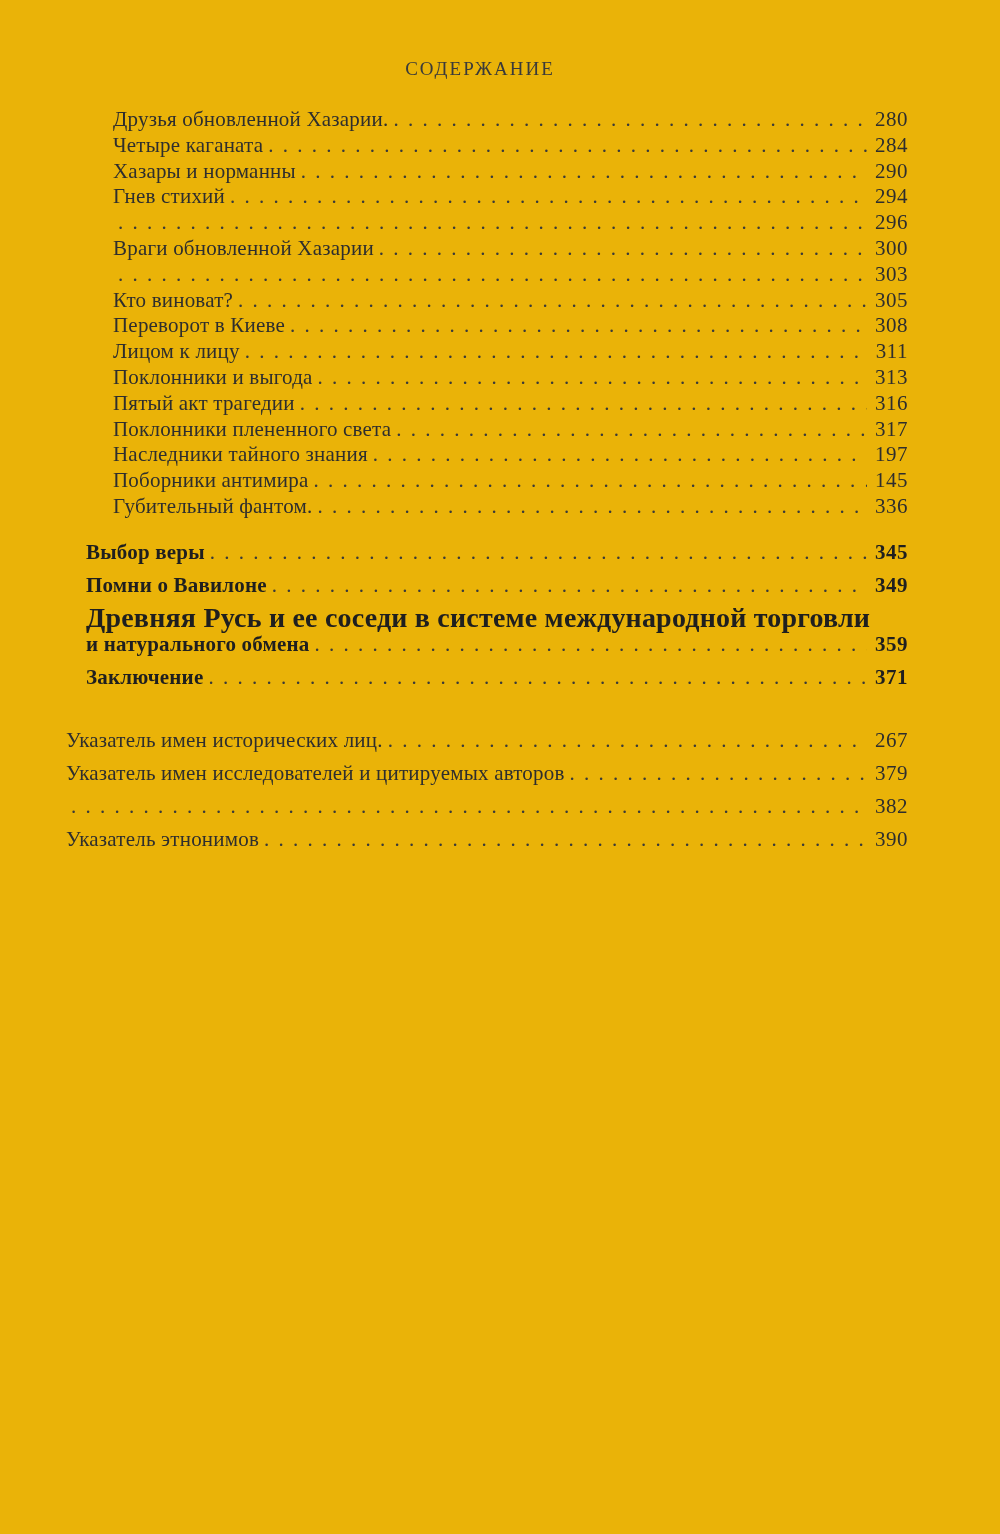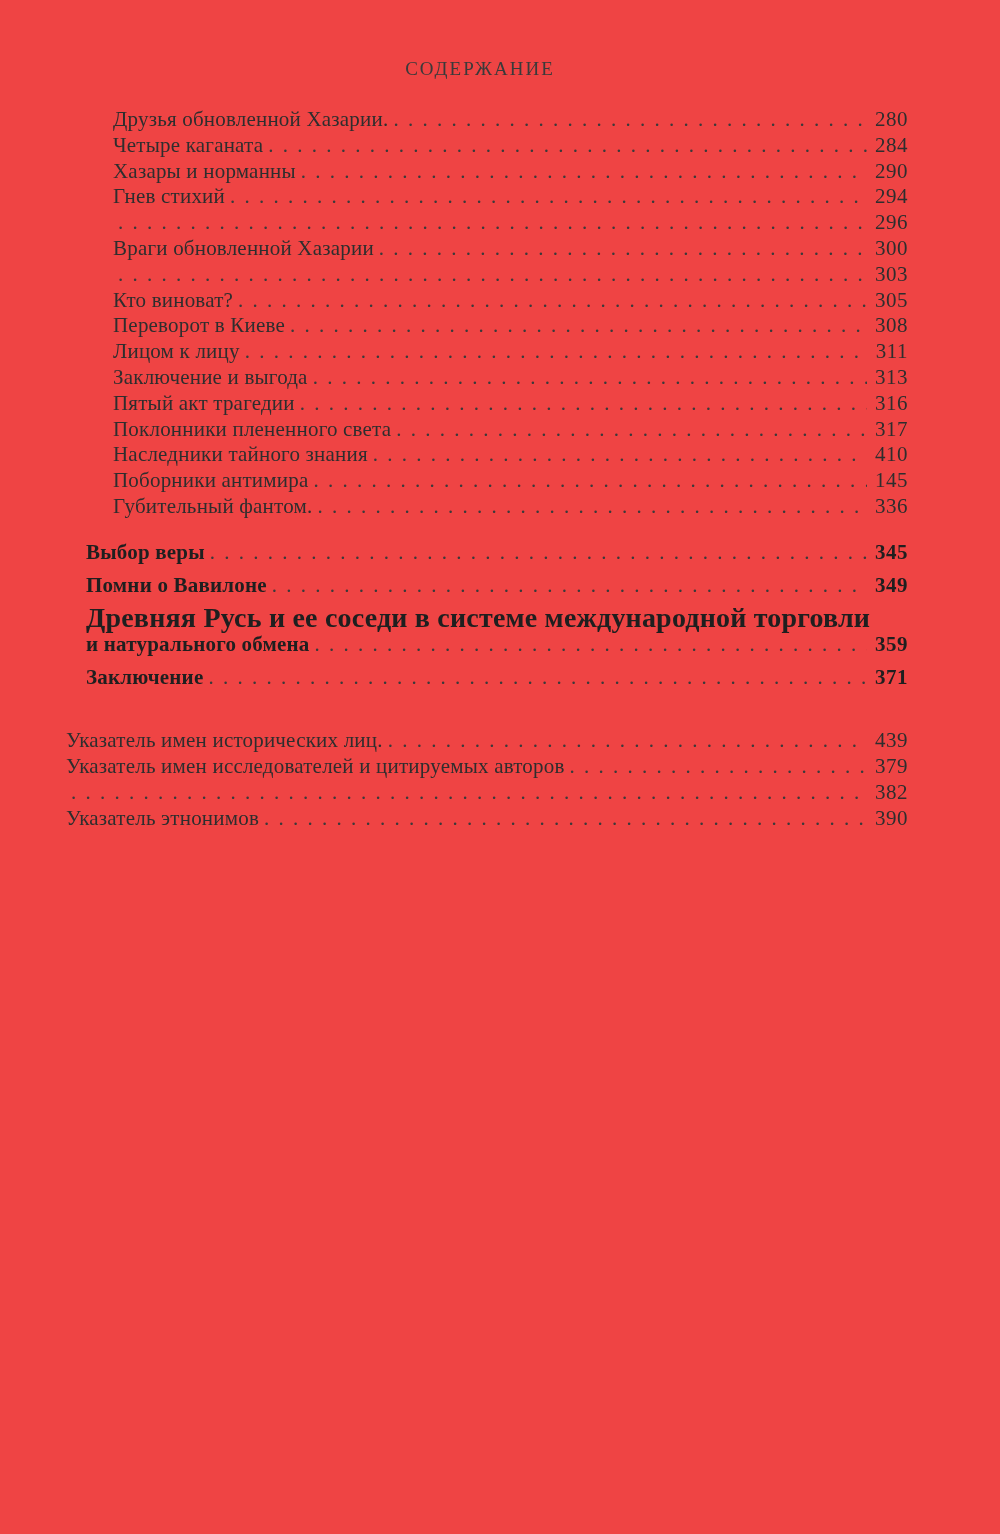--- a/index.html
+++ b/index.html
@@ -1,20 +1,20 @@
 <!DOCTYPE html>
 <html lang="ru"><head>
 <meta charset="utf-8">
 <style>
   html, body { margin: 0; padding: 0; background: #ffffff; }
   .page {
     position: relative;
     width: 1000px;
     height: 1534px;
-    background: #ef4444;
+    background: #eab308;
     font-family: "Liberation Serif", serif;
     color: #2e2e2e;
     overflow: hidden;
   }
   .page-title {
     position: absolute;
     top: 56px;
     left: 0;
     right: 40px;
     margin: 0;
@@ -56,21 +56,21 @@
   }
 
   
   .sec-ch { margin-top: 19px; font-weight: bold; color: #1f1f1f; }
   .sec-ch .entry { margin-top: 7px; padding-left: 20px; }
   .sec-ch .row { line-height: 26px; }
   .sec-ch .l1 { font-size: 28px; line-height: 26px; letter-spacing: 0.2px; }
 
   
   .sec-idx { margin-top: 37px; }
-  .sec-idx .entry { }
+  .sec-idx .entry { margin-top: 7px; }
   .sec-idx .row { line-height: 26px; }
 </style>
 </head>
 <body>
 
 <div class="page">
   <h1 class="page-title">СОДЕРЖАНИЕ</h1>
 
   <div class="toc">
 
@@ -117,38 +117,38 @@
           <span class="label">Переворот в Киеве</span>
           <span class="dots">. . . . . . . . . . . . . . . . . . . . . . . . . . . . . . . . . . . . . . . . . . . . . . . . . . . . . . . . . . . . . . . . . . . . . . . . . . . . . . . . . . . . . . . . . .</span>
           <span class="pagenum">308</span>
         </div>
       <div class="row">
           <span class="label">Лицом к лицу</span>
           <span class="dots">. . . . . . . . . . . . . . . . . . . . . . . . . . . . . . . . . . . . . . . . . . . . . . . . . . . . . . . . . . . . . . . . . . . . . . . . . . . . . . . . . . . . . . . . . .</span>
           <span class="pagenum">311</span>
         </div>
       <div class="row">
-          <span class="label">Заключение и выгода</span>
+          <span class="label">Поклонники и выгода</span>
           <span class="dots">. . . . . . . . . . . . . . . . . . . . . . . . . . . . . . . . . . . . . . . . . . . . . . . . . . . . . . . . . . . . . . . . . . . . . . . . . . . . . . . . . . . . . . . . . .</span>
           <span class="pagenum">313</span>
         </div>
       <div class="row">
           <span class="label">Пятый акт трагедии</span>
           <span class="dots">. . . . . . . . . . . . . . . . . . . . . . . . . . . . . . . . . . . . . . . . . . . . . . . . . . . . . . . . . . . . . . . . . . . . . . . . . . . . . . . . . . . . . . . . . .</span>
           <span class="pagenum">316</span>
         </div>
       <div class="row">
           <span class="label">Поклонники плененного света</span>
           <span class="dots">. . . . . . . . . . . . . . . . . . . . . . . . . . . . . . . . . . . . . . . . . . . . . . . . . . . . . . . . . . . . . . . . . . . . . . . . . . . . . . . . . . . . . . . . . .</span>
           <span class="pagenum">317</span>
         </div>
       <div class="row">
           <span class="label">Наследники тайного знания</span>
           <span class="dots">. . . . . . . . . . . . . . . . . . . . . . . . . . . . . . . . . . . . . . . . . . . . . . . . . . . . . . . . . . . . . . . . . . . . . . . . . . . . . . . . . . . . . . . . . .</span>
-          <span class="pagenum">410</span>
+          <span class="pagenum">197</span>
         </div>
       <div class="row">
           <span class="label">Поборники антимира</span>
           <span class="dots">. . . . . . . . . . . . . . . . . . . . . . . . . . . . . . . . . . . . . . . . . . . . . . . . . . . . . . . . . . . . . . . . . . . . . . . . . . . . . . . . . . . . . . . . . .</span>
           <span class="pagenum">145</span>
         </div>
       <div class="row">
           <span class="label">Губительный фантом.</span>
           <span class="dots">. . . . . . . . . . . . . . . . . . . . . . . . . . . . . . . . . . . . . . . . . . . . . . . . . . . . . . . . . . . . . . . . . . . . . . . . . . . . . . . . . . . . . . . . . .</span>
           <span class="pagenum">336</span>
@@ -185,21 +185,21 @@
             <span class="pagenum">371</span>
           </div>
       </div>
     </div>
 
     <div class="sec sec-idx">
       <div class="entry">
         <div class="row">
             <span class="label">Указатель имен исторических лиц.</span>
             <span class="dots">. . . . . . . . . . . . . . . . . . . . . . . . . . . . . . . . . . . . . . . . . . . . . . . . . . . . . . . . . . . . . . . . . . . . . . . . . . . . . . . . . . . . . . . . . .</span>
-            <span class="pagenum">439</span>
+            <span class="pagenum">267</span>
           </div>
       </div>
       <div class="entry">
         <div class="row">
             <span class="label">Указатель имен исследователей и цитируемых авторов</span>
             <span class="dots">. . . . . . . . . . . . . . . . . . . . . . . . . . . . . . . . . . . . . . . . . . . . . . . . . . . . . . . . . . . . . . . . . . . . . . . . . . . . . . . . . . . . . . . . . .</span>
             <span class="pagenum">379</span>
           </div>
       </div>
       <div class="entry">

